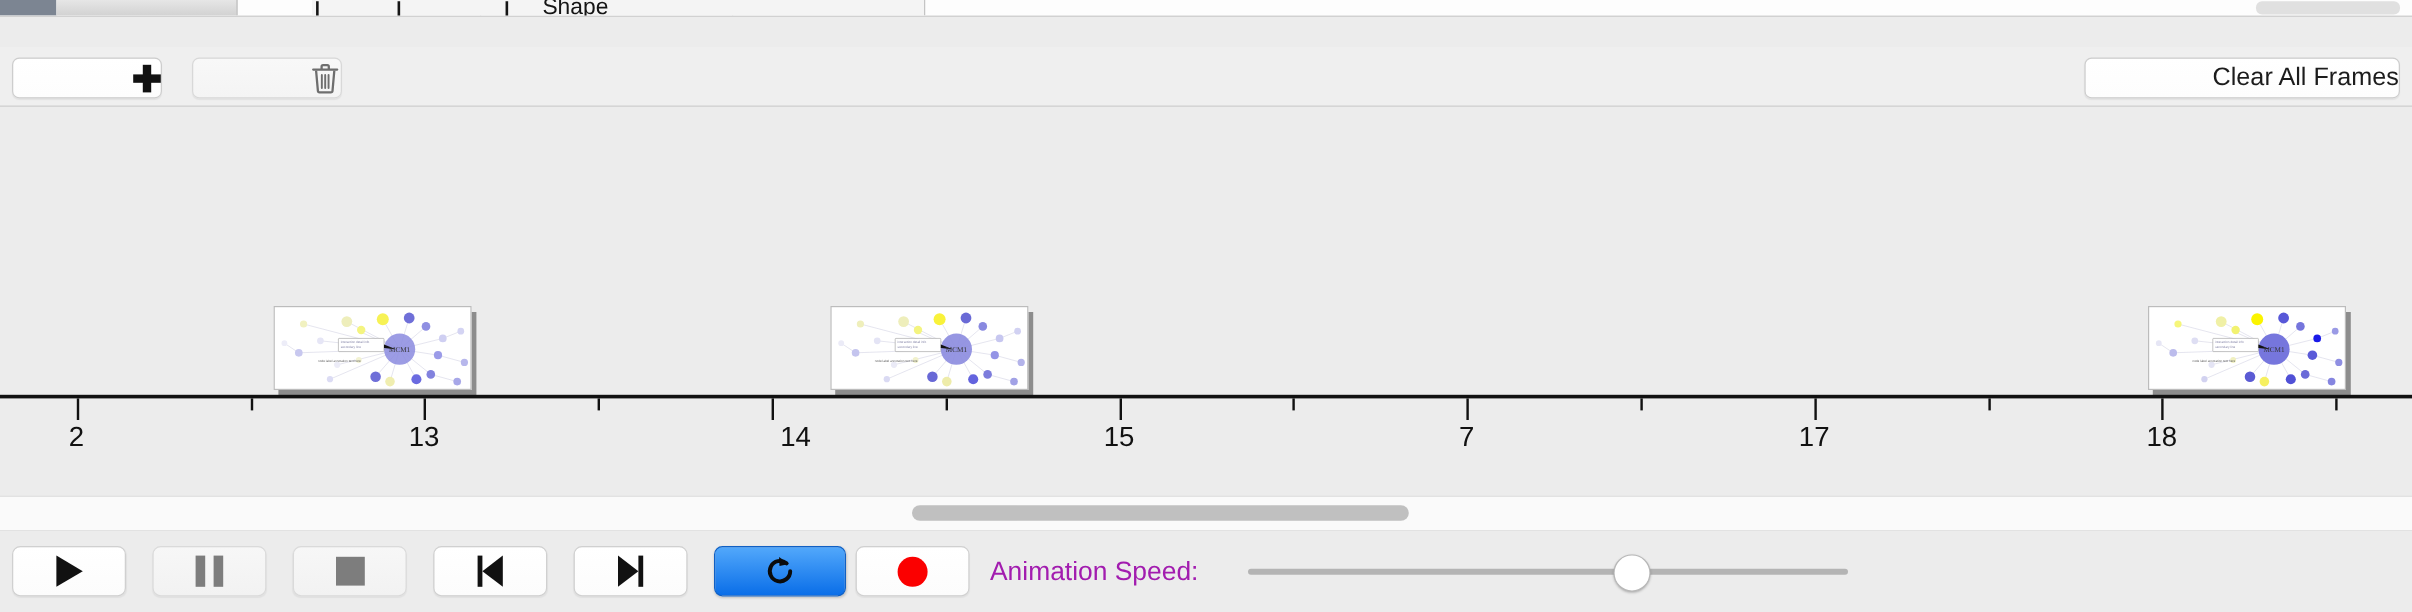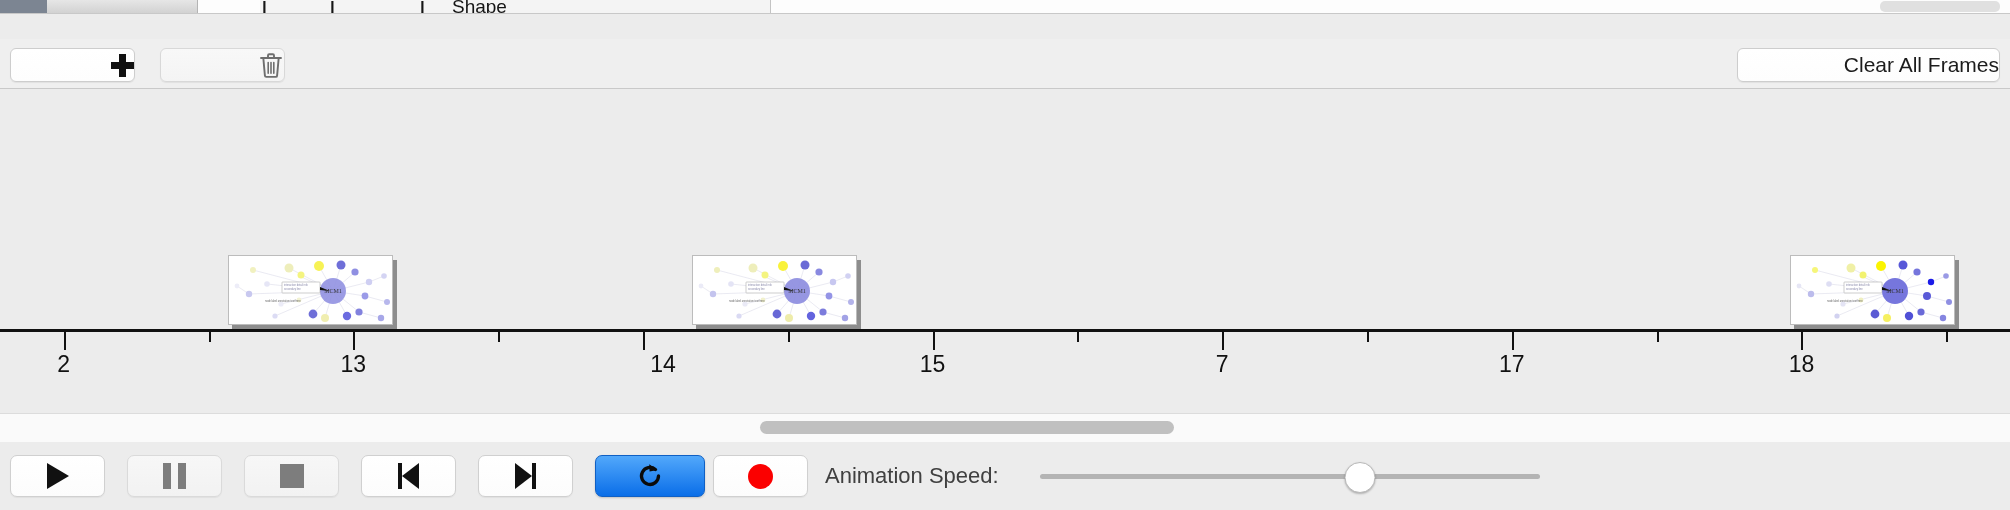--- a/index.html
+++ b/index.html
@@ -100,21 +100,21 @@
   .play-tri{width:0;height:0;border-left:22px solid #111;border-top:13px solid transparent;border-bottom:13px solid transparent;}
   .pause-ic{display:flex;gap:7px;}
   .pause-ic i{display:block;width:8px;height:26px;background:#7d7d7d;}
   .stop-ic{width:24px;height:24px;background:#7d7d7d;}
   .skb{display:flex;align-items:center;}
   .skb i{display:block;width:4px;height:26px;background:#111;}
   .skb .t-l{width:0;height:0;border-right:17px solid #111;border-top:13px solid transparent;border-bottom:13px solid transparent;}
   .skb .t-r{width:0;height:0;border-left:17px solid #111;border-top:13px solid transparent;border-bottom:13px solid transparent;}
   .rec-dot{width:25px;height:25px;border-radius:50%;background:#fb0000;}
 
-  .speed-label{position:absolute;top:13px;height:42px;line-height:42px;font-size:22px;color:#404040;white-space:nowrap;}
+  .speed-label{position:absolute;top:13px;height:42px;line-height:42px;font-size:22px;color:#a21caf;white-space:nowrap;}
   .slider{position:absolute;top:13px;height:42px;}
   .slider-track{position:absolute;top:19px;left:0;width:100%;height:5px;background:#b4b4b4;border-radius:3px;}
   .slider-thumb{
     position:absolute;top:7px;width:29px;height:29px;border-radius:50%;
     background:#ffffff;border:1px solid #b8b8b8;box-shadow:0 1px 2px rgba(0,0,0,0.25);
     transform:translateX(-50%);cursor:pointer;
   }
 </style>
 </head>
 <body>

